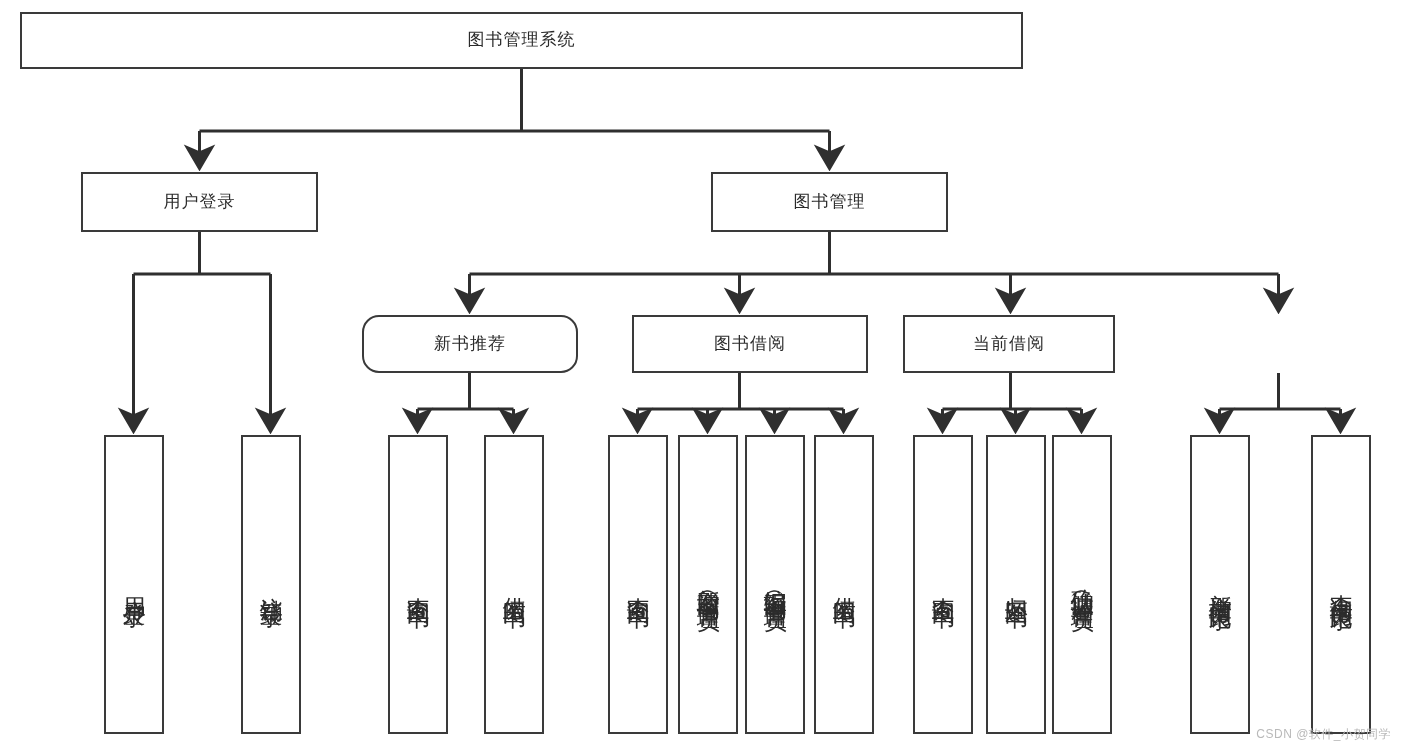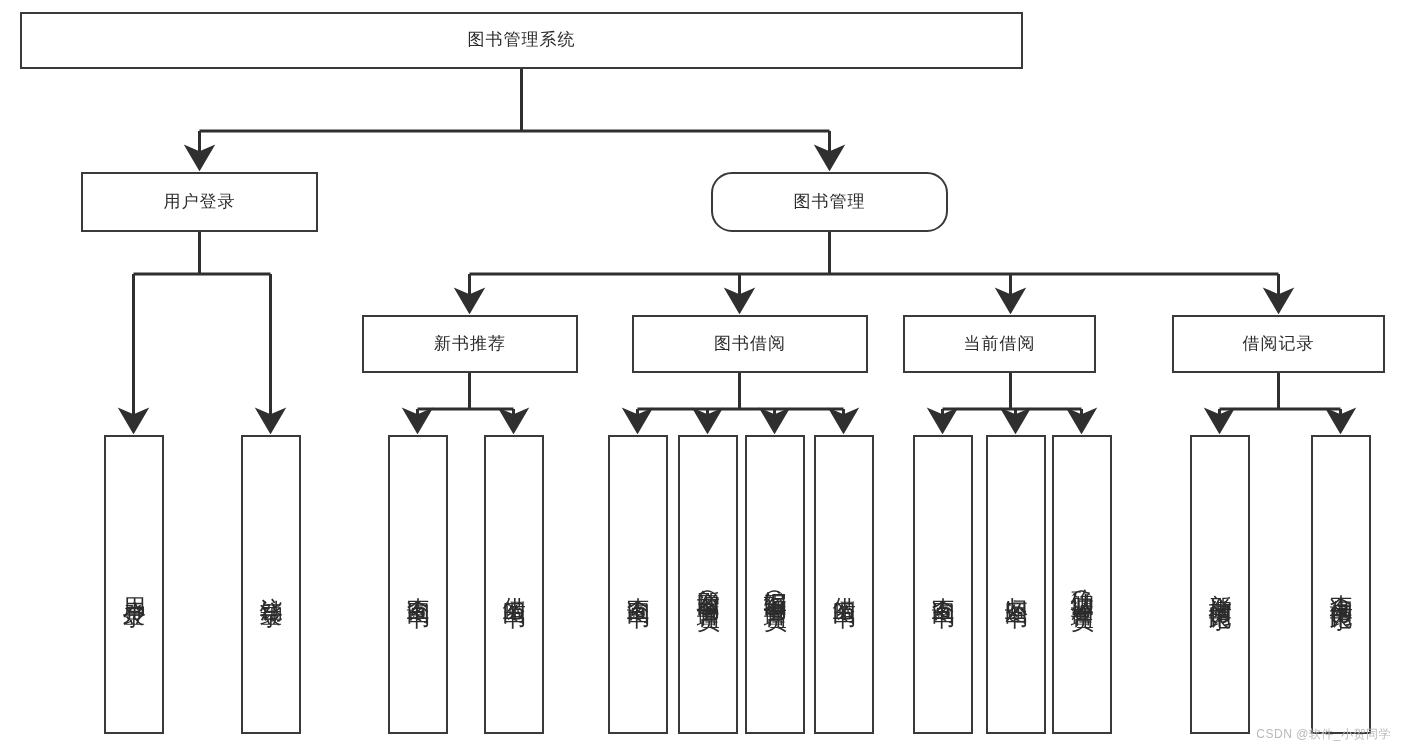--- a/index.html
+++ b/index.html
@@ -119,35 +119,32 @@
     </g>
   </svg>
 
   <div class="node horiz" style="left: 20px; top: 12px; width: 1003px; height: 57px;">
     <span class="lbl">图书管理系统</span>
   </div>
 
   <div class="node horiz" style="left: 81px; top: 172px; width: 237px; height: 60px;">
     <span class="lbl">用户登录</span>
   </div>
-  <div class="node horiz" style="left: 711px; top: 172px; width: 237px; height: 60px; border-radius: 21px;">
+  <div class="node horiz" style="left: 711px; top: 172px; width: 237px; height: 60px;">
     <span class="lbl">图书管理</span>
   </div>
 
-  <div class="node horiz" style="left: 362px; top: 315px; width: 216px; height: 58px;">
+  <div class="node horiz" style="left: 362px; top: 315px; width: 216px; height: 58px; border-radius: 17px;">
     <span class="lbl">新书推荐</span>
   </div>
   <div class="node horiz" style="left: 632px; top: 315px; width: 236px; height: 58px;">
     <span class="lbl">图书借阅</span>
   </div>
-  <div class="node horiz" style="left: 903px; top: 315px; width: 193px; height: 58px;">
+  <div class="node horiz" style="left: 903px; top: 315px; width: 212px; height: 58px;">
     <span class="lbl">当前借阅</span>
-  </div>
-  <div class="node horiz" style="left: 1172px; top: 315px; width: 213px; height: 58px;">
-    <span class="lbl">借阅记录</span>
   </div>
 
   <div class="node vert" style="left: 104px; top: 435px; width: 60px; height: 299px;">
     <span class="lbl">用户登录</span>
   </div>
   <div class="node vert" style="left: 241px; top: 435px; width: 60px; height: 299px;">
     <span class="lbl">注销登录</span>
   </div>
   <div class="node vert" style="left: 388px; top: 435px; width: 60px; height: 299px;">
     <span class="lbl">查询图书</span>

